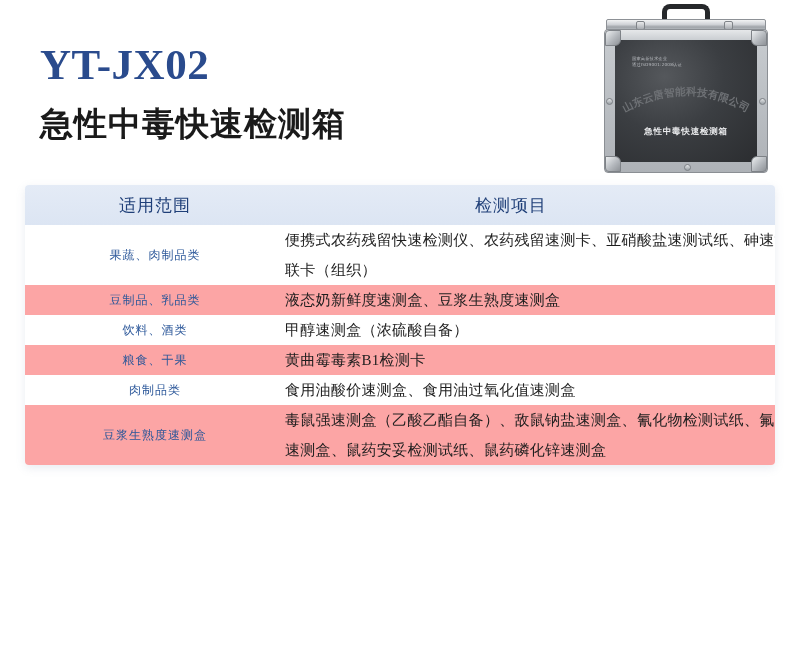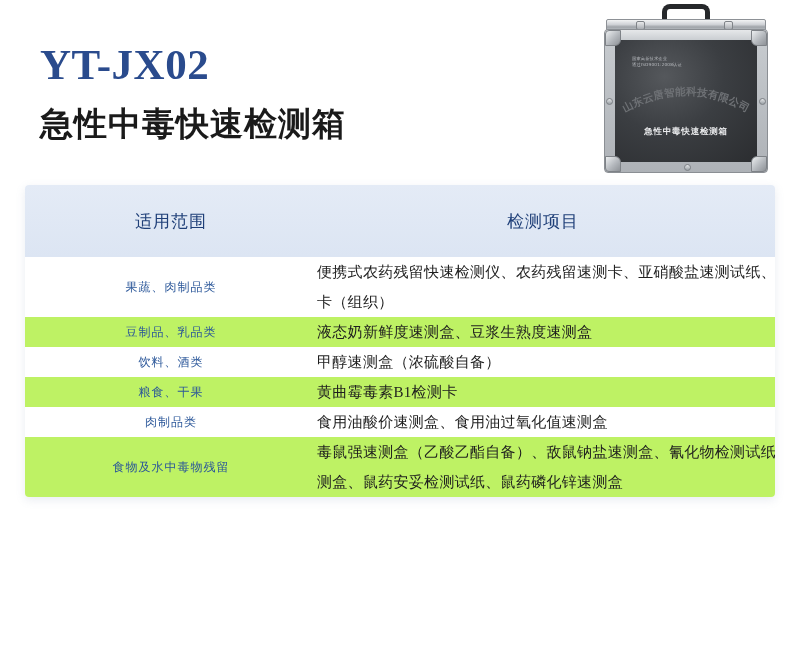--- a/index.html
+++ b/index.html
@@ -188,34 +188,34 @@
     table-layout: fixed;
   }
   table.spec th {
     background: linear-gradient(180deg, #e4ebf6 0%, #dce5f3 100%);
     color: #1f3f78;
     font-family: "Liberation Serif", "DejaVu Serif", serif;
     font-weight: normal;
     font-size: 17px;
     letter-spacing: 1px;
     height: 40px;
-    padding: 16px;
+    padding: 0;
     text-align: center;
     vertical-align: middle;
   }
   table.spec th.col-scope { width: 260px; }
   table.spec th.col-items { width: 490px; text-align: left; padding-left: 190px; }
 
   table.spec td {
     padding: 0;
     vertical-align: middle;
     font-family: "Liberation Serif", "DejaVu Serif", serif;
   }
   table.spec tr.row-even td { background: #ffffff; }
-  table.spec tr.row-odd  td { background: #bef264; }
+  table.spec tr.row-odd  td { background: #fca5a5; }
 
   td.scope {
     width: 260px;
     text-align: center;
     color: #2a5699;
     font-size: 12px;
     letter-spacing: 1px;
     padding: 14px 10px;
   }
   td.items {
@@ -295,18 +295,18 @@
       </tr>
       <tr class="row-odd">
         <td class="scope">粮食、干果</td>
         <td class="items">黄曲霉毒素B1检测卡</td>
       </tr>
       <tr class="row-even">
         <td class="scope">肉制品类</td>
         <td class="items">食用油酸价速测盒、食用油过氧化值速测盒</td>
       </tr>
       <tr class="row-odd">
-        <td class="scope">食物及水中毒物残留</td>
+        <td class="scope">豆浆生熟度速测盒</td>
         <td class="items">毒鼠强速测盒（乙酸乙酯自备）、敌鼠钠盐速测盒、氰化物检测试纸、氟乙酰胺速测盒、硼酸和硼砂速测盒、鼠药安妥检测试纸、鼠药磷化锌速测盒</td>
       </tr>
     </tbody>
   </table>
 </div>
 
 </body></html>

